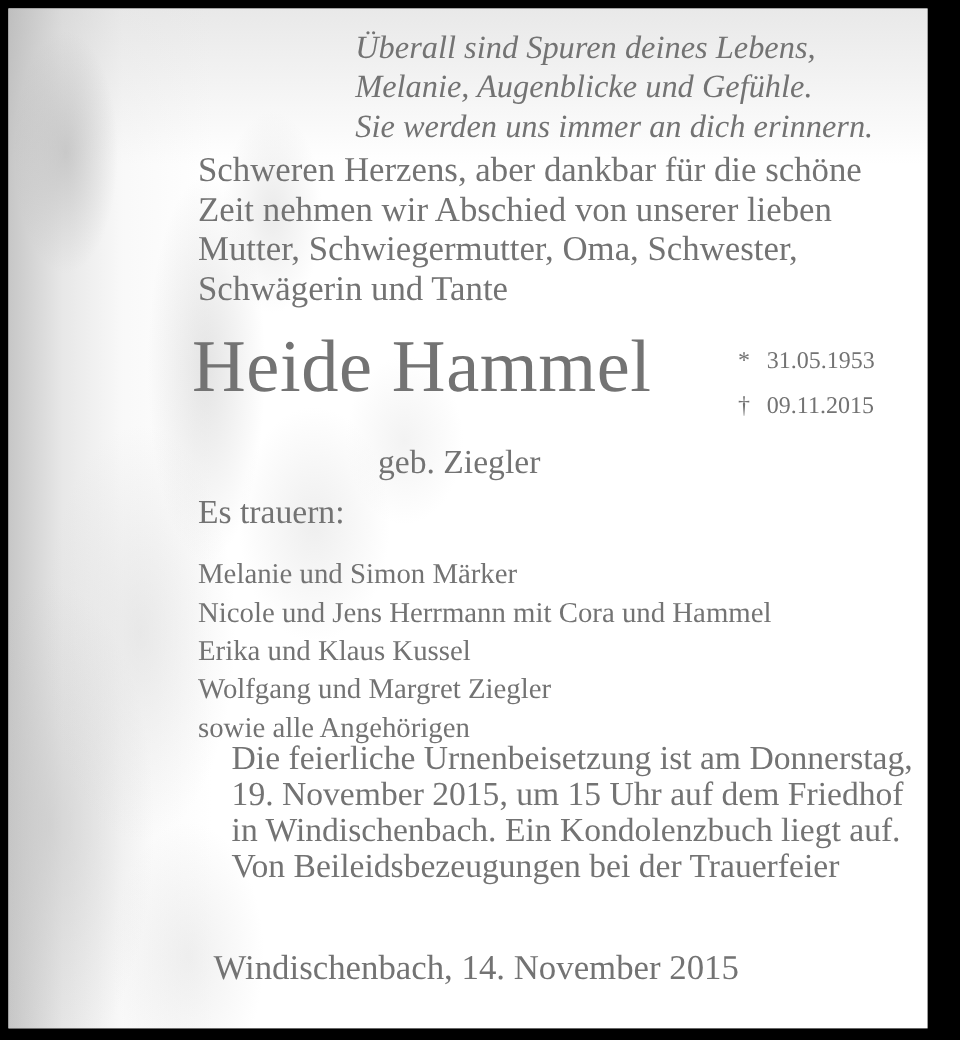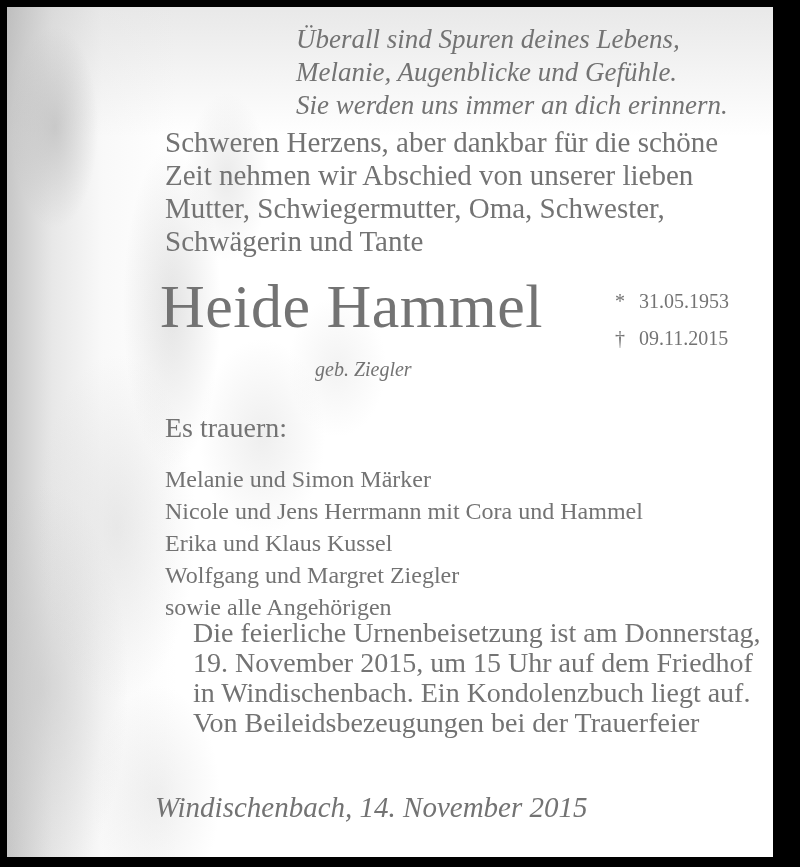--- a/index.html
+++ b/index.html
@@ -80,24 +80,23 @@
     line-height: 37px;
     white-space: nowrap;
     margin-left: 20px;
   }
   .dates .sym {
     display: inline-block;
     width: 24px;
   }
   .maiden {
     left: 315px;
-    top: 358px;
-    font-size: 20px;
+    top: 370px;
+    font-size: 28px;
     white-space: nowrap;
-    font-style: italic;
   }
   .mourn-label {
     left: 165px;
     top: 412px;
     font-size: 28px;
     white-space: nowrap;
     font-family: Liberation Serif, serif;
   }
   .mourners {
     left: 165px;
@@ -108,25 +107,24 @@
   }
   .funeral {
     left: 165px;
     top: 618px;
     font-size: 28px;
     line-height: 30px;
     white-space: nowrap;
     margin-left: 28px;
   }
   .closing {
-    left: 155px;
+    left: 178px;
     top: 791px;
     font-size: 29px;
     white-space: nowrap;
-    font-style: italic;
   }
 </style>
 </head>
 <body>
 
 <div class="page">
   <div class="sheet">
     <div class="photo-bg"></div>
   </div>
 

